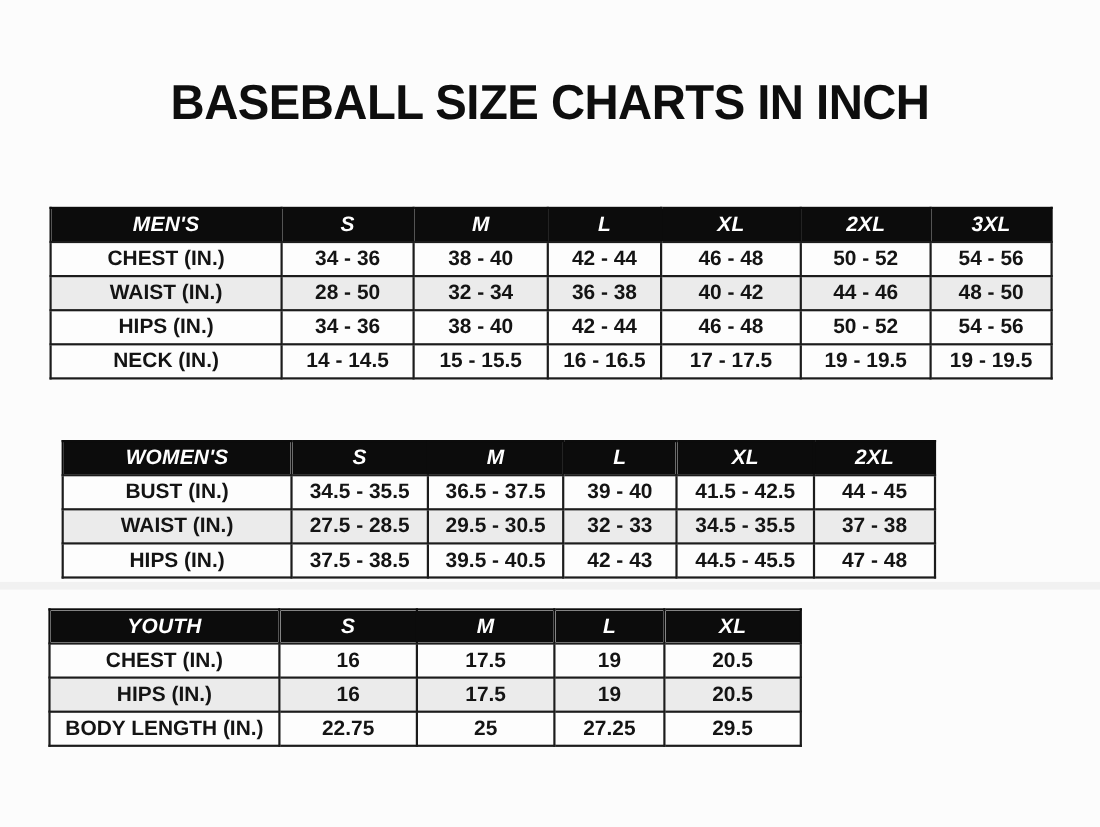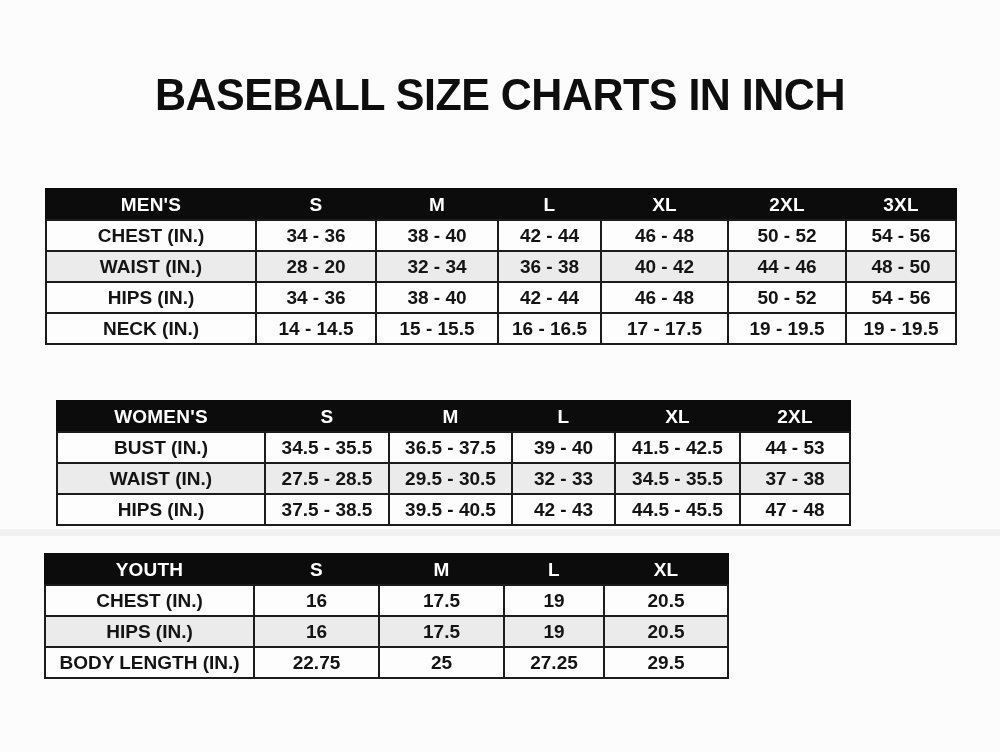--- a/index.html
+++ b/index.html
@@ -51,20 +51,21 @@
     white-space: nowrap;
     overflow: hidden;
   }
   .size-table thead th {
     background: var(--header-bg);
     color: var(--header-text);
     border-color: var(--header-bg);
     border-bottom-color: var(--border);
     font-size: 19px;
     letter-spacing: 0.2px;
+    font-style: italic;
   }
   .size-table tbody tr.alt { background: var(--row-alt-bg); }
 
   #mens-table   { left: 45px; top: 188px; width: 912px; }
   #womens-table { left: 56px; top: 400px; width: 795px; }
   #youth-table  { left: 44px; top: 553px; width: 685px; }
 
   .bottom-strip {
     position: absolute;
     left: 0; bottom: 0; width: 100%; height: 7px;
@@ -104,21 +105,21 @@
           <th>CHEST (IN.)</th>
           <td>34 - 36</td>
           <td>38 - 40</td>
           <td>42 - 44</td>
           <td>46 - 48</td>
           <td>50 - 52</td>
           <td>54 - 56</td>
         </tr>
         <tr class="alt">
           <th>WAIST (IN.)</th>
-          <td>28 - 20</td>
+          <td>28 - 50</td>
           <td>32 - 34</td>
           <td>36 - 38</td>
           <td>40 - 42</td>
           <td>44 - 46</td>
           <td>48 - 50</td>
         </tr>
         <tr>
           <th>HIPS (IN.)</th>
           <td>34 - 36</td>
           <td>38 - 40</td>
@@ -158,21 +159,21 @@
           <th>2XL</th>
         </tr>
       </thead>
       <tbody>
         <tr>
           <th>BUST (IN.)</th>
           <td>34.5 - 35.5</td>
           <td>36.5 - 37.5</td>
           <td>39 - 40</td>
           <td>41.5 - 42.5</td>
-          <td>44 - 53</td>
+          <td>44 - 45</td>
         </tr>
         <tr class="alt">
           <th>WAIST (IN.)</th>
           <td>27.5 - 28.5</td>
           <td>29.5 - 30.5</td>
           <td>32 - 33</td>
           <td>34.5 - 35.5</td>
           <td>37 - 38</td>
         </tr>
         <tr>

